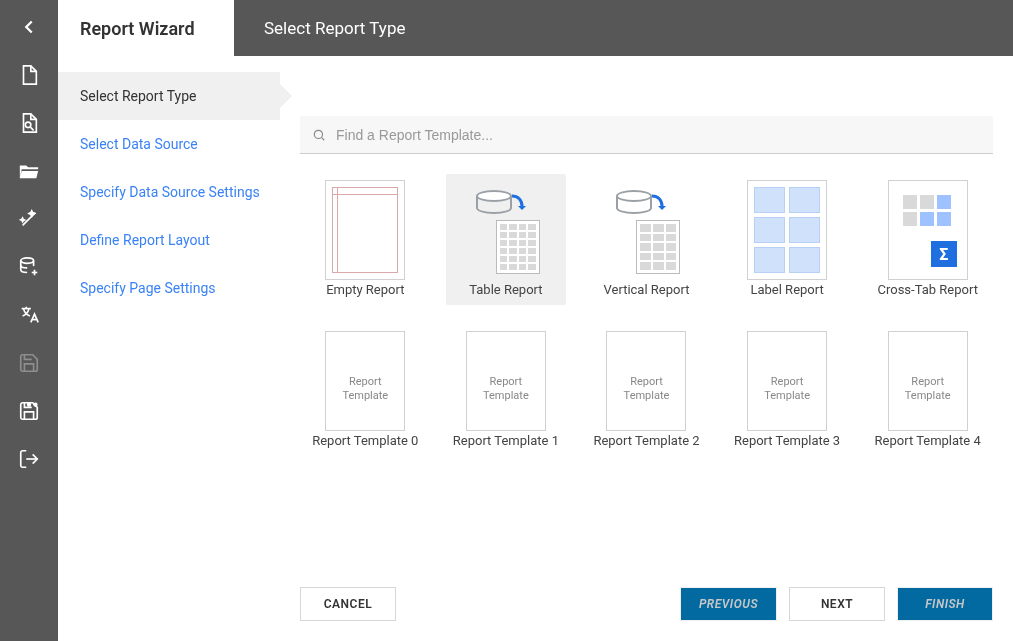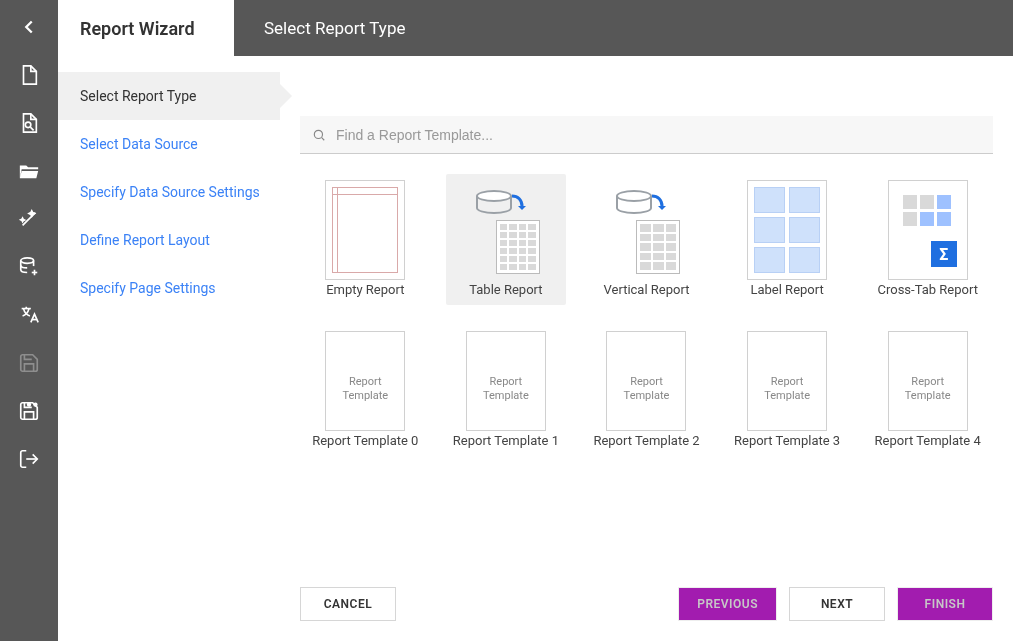--- a/index.html
+++ b/index.html
@@ -191,24 +191,25 @@
     font-size: 12px;
     font-weight: 600;
     letter-spacing: 0.5px;
     color: #333;
     cursor: pointer;
     display: flex;
     align-items: center;
     justify-content: center;
   }
   .btn.disabled {
-    background: #a21caf;
+    background: #0369a1;
     color: #c7c7c7;
     border-color: #eee;
     cursor: default;
+    font-style: italic;
   }
 
   
   .thumb-empty {
     position:absolute; inset:6px;
     border:1px solid #d9a9a9;
   }
   .thumb-empty::before, .thumb-empty::after {
     content:""; position:absolute; background:#d9a9a9;
   }

